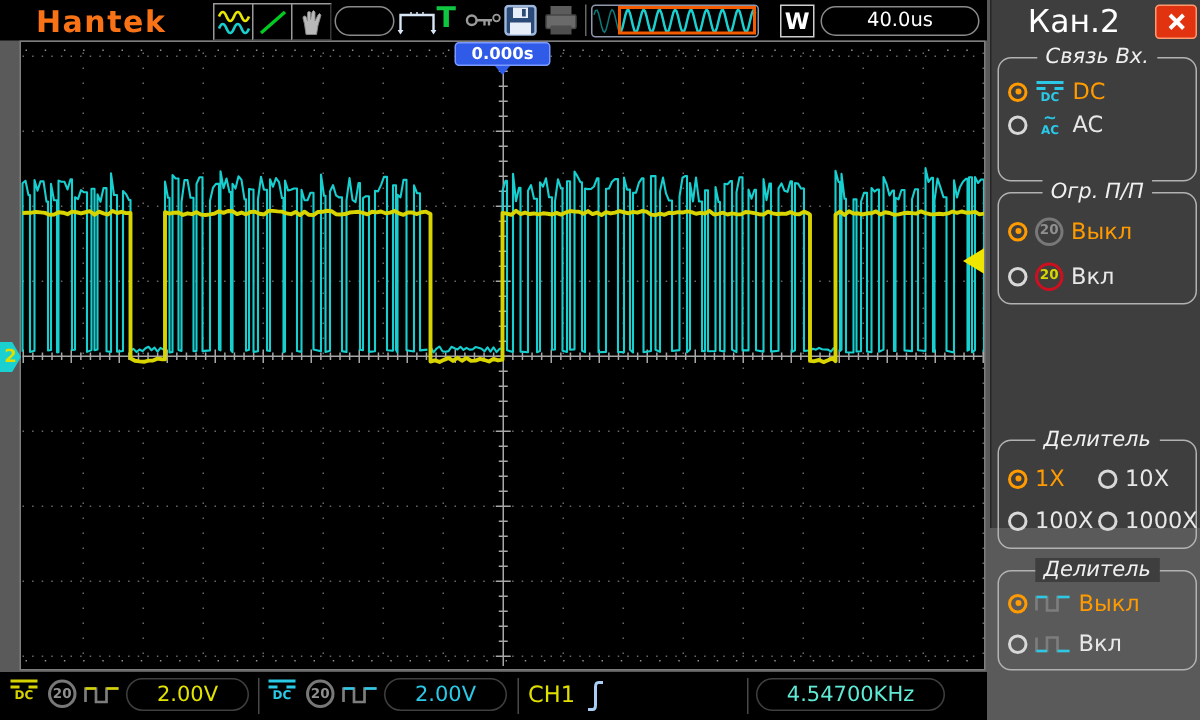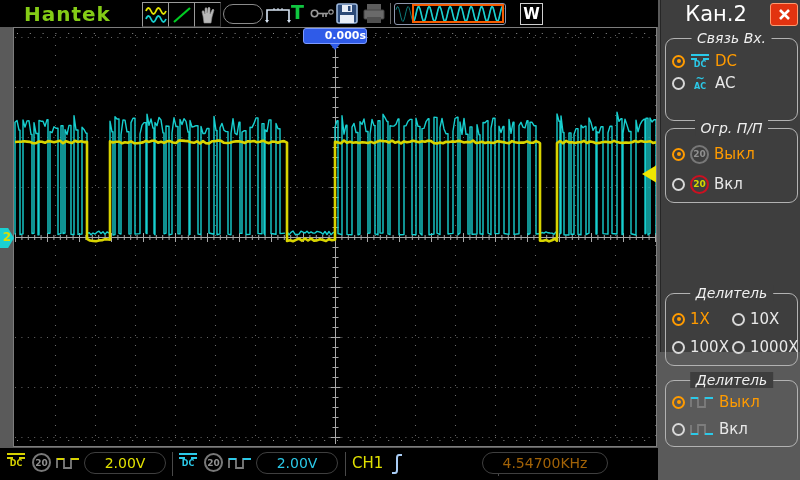--- a/index.html
+++ b/index.html
@@ -2,21 +2,21 @@
 <html><head>
 <meta charset="utf-8">
 <style>
   html,body{margin:0;padding:0;width:800px;height:480px;overflow:hidden;
     font-family:"DejaVu Sans","Liberation Sans",sans-serif;}
   #stage{position:relative;width:800px;height:480px;background:#5a5a5a;}
 
   
   #topbar{position:absolute;left:0;top:0;width:658px;height:27px;background:#000;}
   #logo{position:absolute;left:24px;top:2px;font-size:20px;font-weight:bold;
-    letter-spacing:1px;color:#84cc16;}
+    letter-spacing:1px;color:#f97316;}
   .tbtn{position:absolute;top:2px;width:25px;height:23px;background:#000;
     border:1px solid;border-color:#9a9a9a #383838 #383838 #9a9a9a;
     display:flex;align-items:center;justify-content:center;}
   #oval-box{position:absolute;left:223px;top:4px;width:38px;height:18px;
     border:1px solid #8a8a8a;border-radius:10px;background:#000;}
   #trig-t{position:absolute;left:291px;top:1px;font-size:19px;font-weight:bold;color:#10c540;}
   #tb-sep{position:absolute;left:390px;top:3px;width:1px;height:21px;background:#666;}
   #preview{position:absolute;left:394px;top:3px;width:112px;height:22px;
     background:#000;border:1px solid #8f97ad;border-radius:3px;box-sizing:border-box;}
   #zoomwin{position:absolute;left:17px;top:0px;width:92px;height:19px;
@@ -26,21 +26,21 @@
     font-size:15px;text-align:center;line-height:20px;}
   #timebase{position:absolute;left:547px;top:4px;width:106px;height:20px;background:#000;
     border:1px solid #8a8a8a;border-radius:10px;box-sizing:border-box;color:#fff;
     font-size:13px;text-align:center;line-height:18px;}
 
   
   #screen{position:absolute;left:14px;top:28px;width:642px;height:418px;background:#000;
     box-shadow:0 0 0 1px #7d7d7d;}
   #timetab{position:absolute;left:303px;top:28px;width:64px;height:16px;background:#2f5be8;
     border:1px solid #7d9bff;border-radius:3px;box-sizing:border-box;color:#fff;
-    font-size:11px;font-weight:bold;text-align:right;line-height:14px;z-index:5;}
+    font-size:11px;font-weight:bold;text-align:center;line-height:14px;z-index:5;}
   #timetab-tri{position:absolute;left:330px;top:44px;width:0;height:0;z-index:5;
     border-left:5px solid transparent;border-right:5px solid transparent;
     border-top:6px solid #2f5be8;}
   #ch2marker{position:absolute;left:0;top:228px;width:14px;height:20px;background:#1bd0d0;
     clip-path:polygon(0 0,58% 0,100% 50%,58% 100%,0 100%);color:#dede00;
     font-size:12px;font-weight:bold;text-align:center;line-height:19px;z-index:4;}
 
   
   #sidebar{position:absolute;left:660px;top:0;width:142px;height:352px;background:#3e3e3e;
     border-left:1px solid #262626;box-sizing:border-box;color:#ececec;}
@@ -142,20 +142,21 @@
 
     <div id="preview">
       <svg id="preview-svg" width="110" height="20" viewBox="0 0 110 20">
           <path d="M1,5.8 L2,3.0 L3,2.7 L4,4.9 L5,8.9 L6,13.3 L7,16.5 L8,17.5 L9,15.9 L10,12.2 L11,7.8 L12,4.1 L13,2.5 L14,3.5 L15,6.7 L16,11.1 L17,15.1 L18,17.3 L19,17.0 L20,14.2 L21,10.0 L22,5.8 L23,3.0 L24,2.7 L25,4.9 L26,8.9 L27,13.3 L28,16.5 L29,17.5 L30,15.9 L31,12.2 L32,7.8 L33,4.1 L34,2.5 L35,3.5 L36,6.7 L37,11.1 L38,15.1 L39,17.3 L40,17.0 L41,14.2 L42,10.0 L43,5.8 L44,3.0 L45,2.7 L46,4.9 L47,8.9 L48,13.3 L49,16.5 L50,17.5 L51,15.9 L52,12.2 L53,7.8 L54,4.1 L55,2.5 L56,3.5 L57,6.7 L58,11.1 L59,15.1 L60,17.3 L61,17.0 L62,14.2 L63,10.0 L64,5.8 L65,3.0 L66,2.7 L67,4.9 L68,8.9 L69,13.3 L70,16.5 L71,17.5 L72,15.9 L73,12.2 L74,7.8 L75,4.1 L76,2.5 L77,3.5 L78,6.7 L79,11.1 L80,15.1 L81,17.3 L82,17.0 L83,14.2 L84,10.0 L85,5.8 L86,3.0 L87,2.7 L88,4.9 L89,8.9 L90,13.3 L91,16.5 L92,17.5 L93,15.9 L94,12.2 L95,7.8 L96,4.1 L97,2.5 L98,3.5 L99,6.7 L100,11.1 L101,15.1 L102,17.3 L103,17.0 L104,14.2 L105,10.0 L106,5.8 L107,3.0 L108,2.7 L109,4.9" fill="none" stroke="#0d7a7a" stroke-width="1"></path>
           <path d="M18,17.3 L19,17.0 L20,14.2 L21,10.0 L22,5.8 L23,3.0 L24,2.7 L25,4.9 L26,8.9 L27,13.3 L28,16.5 L29,17.5 L30,15.9 L31,12.2 L32,7.8 L33,4.1 L34,2.5 L35,3.5 L36,6.7 L37,11.1 L38,15.1 L39,17.3 L40,17.0 L41,14.2 L42,10.0 L43,5.8 L44,3.0 L45,2.7 L46,4.9 L47,8.9 L48,13.3 L49,16.5 L50,17.5 L51,15.9 L52,12.2 L53,7.8 L54,4.1 L55,2.5 L56,3.5 L57,6.7 L58,11.1 L59,15.1 L60,17.3 L61,17.0 L62,14.2 L63,10.0 L64,5.8 L65,3.0 L66,2.7 L67,4.9 L68,8.9 L69,13.3 L70,16.5 L71,17.5 L72,15.9 L73,12.2 L74,7.8 L75,4.1 L76,2.5 L77,3.5 L78,6.7 L79,11.1 L80,15.1 L81,17.3 L82,17.0 L83,14.2 L84,10.0 L85,5.8 L86,3.0 L87,2.7 L88,4.9 L89,8.9 L90,13.3 L91,16.5 L92,17.5 L93,15.9 L94,12.2 L95,7.8 L96,4.1 L97,2.5 L98,3.5 L99,6.7 L100,11.1 L101,15.1 L102,17.3 L103,17.0 L104,14.2 L105,10.0 L106,5.8 L107,3.0 L108,2.7" fill="none" stroke="#1bd0d0" stroke-width="1.6"></path>
         </svg>
       <div id="zoomwin"></div>
     </div>
 
     <div id="wbtn">W</div>
+    <div id="timebase">40.0us</div>
   </div>
 
   <div id="screen">
     <svg id="scope" width="642" height="418" viewBox="0 0 642 418">
         <g stroke="#686868" stroke-width="1" fill="none">
           <line x1="1" y1="9.5" x2="641" y2="9.5" stroke-dasharray="1 5.4"></line>
           <line x1="1" y1="59.5" x2="641" y2="59.5" stroke-dasharray="1 5.4"></line>
           <line x1="1" y1="109.5" x2="641" y2="109.5" stroke-dasharray="1 5.4"></line>
           <line x1="1" y1="159.5" x2="641" y2="159.5" stroke-dasharray="1 5.4"></line>
           <line x1="1" y1="259.5" x2="641" y2="259.5" stroke-dasharray="1 5.4"></line>
@@ -448,16 +449,16 @@
 
     <div class="bsep" style="left:345px"></div>
 
     <span id="trig-src">CH1</span>
     <svg style="position:absolute;left:390px;top:4px" width="14" height="24" viewBox="0 0 14 24">
       <path d="M2,21 L5,21 Q7,21 7,18 L7,6 Q7,3 9,3 L12,3" fill="none" stroke="#a9cdf5" stroke-width="2"></path>
     </svg>
 
     <div class="bsep" style="left:498px"></div>
 
-    <div class="pill" style="left:482px;width:126px;color:#a16207">4.54700KHz</div>
+    <div class="pill" style="left:504px;width:126px;color:#5eead4">4.54700KHz</div>
   </div>
 
 </div>
 
 </body></html>

